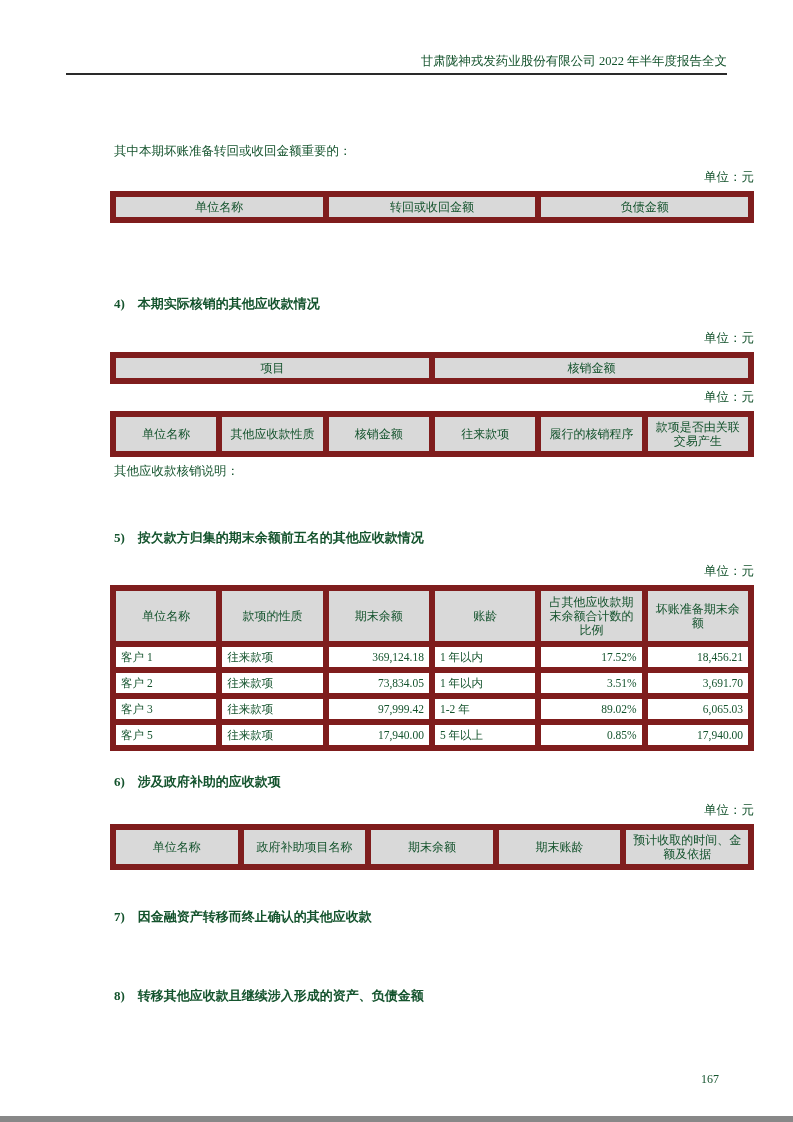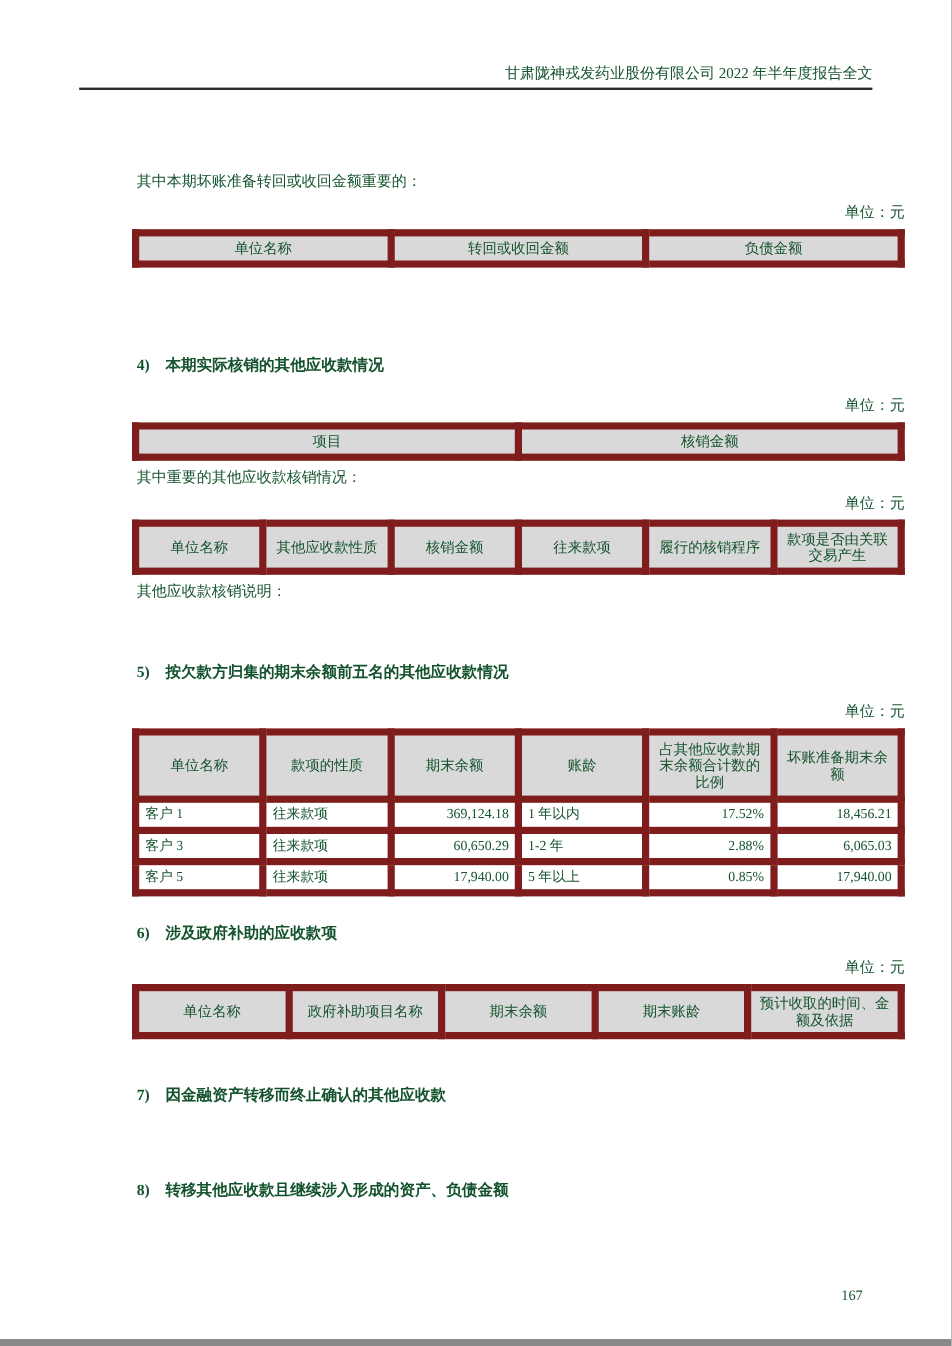--- a/index.html
+++ b/index.html
@@ -112,21 +112,20 @@
 
     <table class="tbl mt-tbl">
       <tbody>
           <tr>
         <th>项目</th>
         <th>核销金额</th>
       </tr>
     </tbody>
       </table>
 
-    <p class="note mt-note2">其中重要的其他应收款核销情况：</p>
     <div class="unit mt-unit3">单位：元</div>
 
     <table class="tbl t3 mt-tbl">
       <tbody>
           <tr>
         <th>单位名称</th>
         <th>其他应收款性质</th>
         <th>核销金额</th>
         <th>往来款项</th>
         <th>履行的核销程序</th>
@@ -154,25 +153,33 @@
       </tr>
       <tr>
         <td class="al">客户 1</td>
         <td class="al">往来款项</td>
         <td class="ar">369,124.18</td>
         <td class="al">1 年以内</td>
         <td class="ar">17.52%</td>
         <td class="ar">18,456.21</td>
       </tr>
       <tr>
+        <td class="al">客户 2</td>
+        <td class="al">往来款项</td>
+        <td class="ar">73,834.05</td>
+        <td class="al">1 年以内</td>
+        <td class="ar">3.51%</td>
+        <td class="ar">3,691.70</td>
+      </tr>
+      <tr>
         <td class="al">客户 3</td>
         <td class="al">往来款项</td>
-        <td class="ar">60,650.29</td>
+        <td class="ar">97,999.42</td>
         <td class="al">1-2 年</td>
-        <td class="ar">2.88%</td>
+        <td class="ar">89.02%</td>
         <td class="ar">6,065.03</td>
       </tr>
       <tr>
         <td class="al">客户 5</td>
         <td class="al">往来款项</td>
         <td class="ar">17,940.00</td>
         <td class="al">5 年以上</td>
         <td class="ar">0.85%</td>
         <td class="ar">17,940.00</td>
       </tr>

